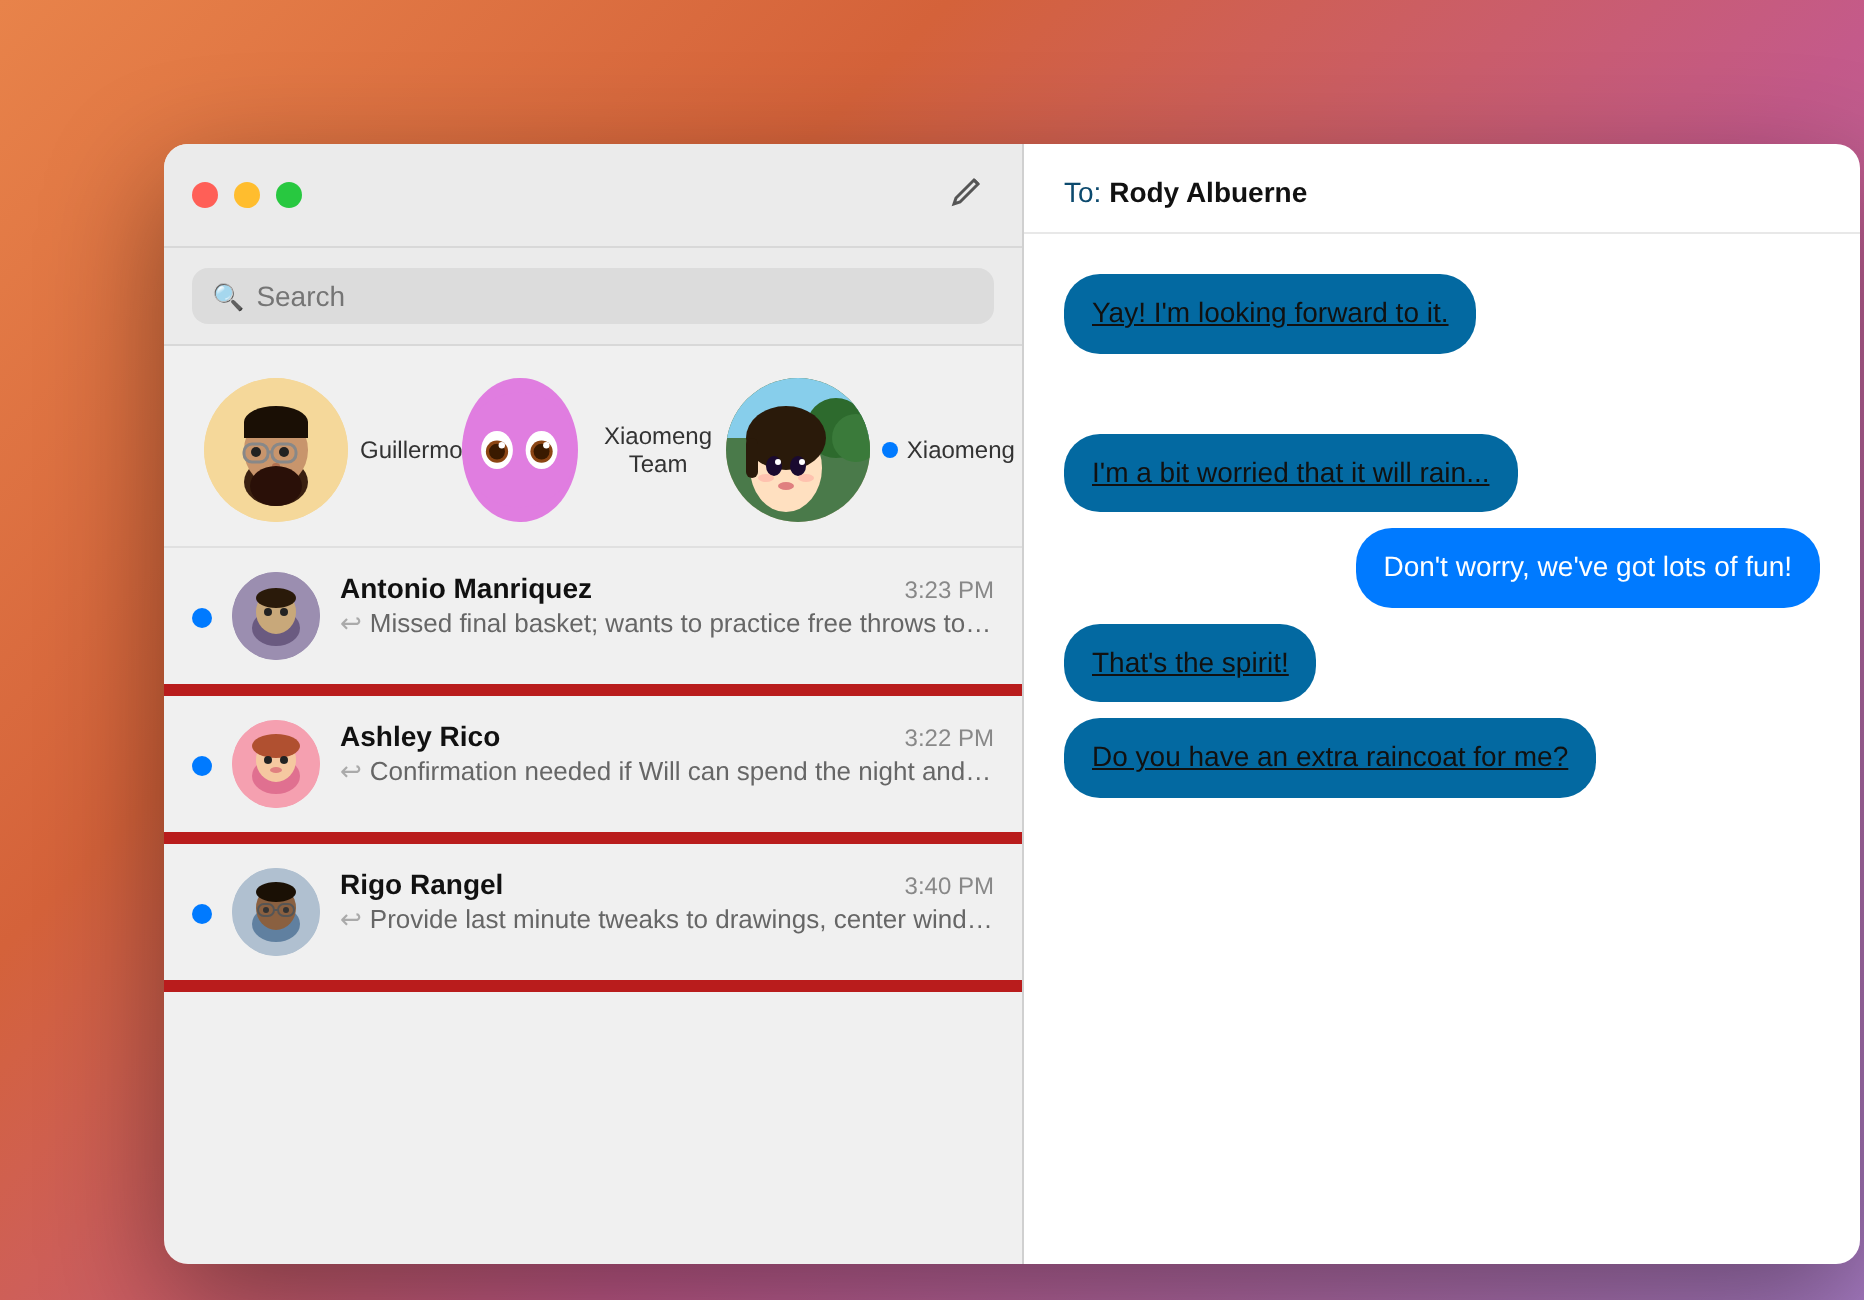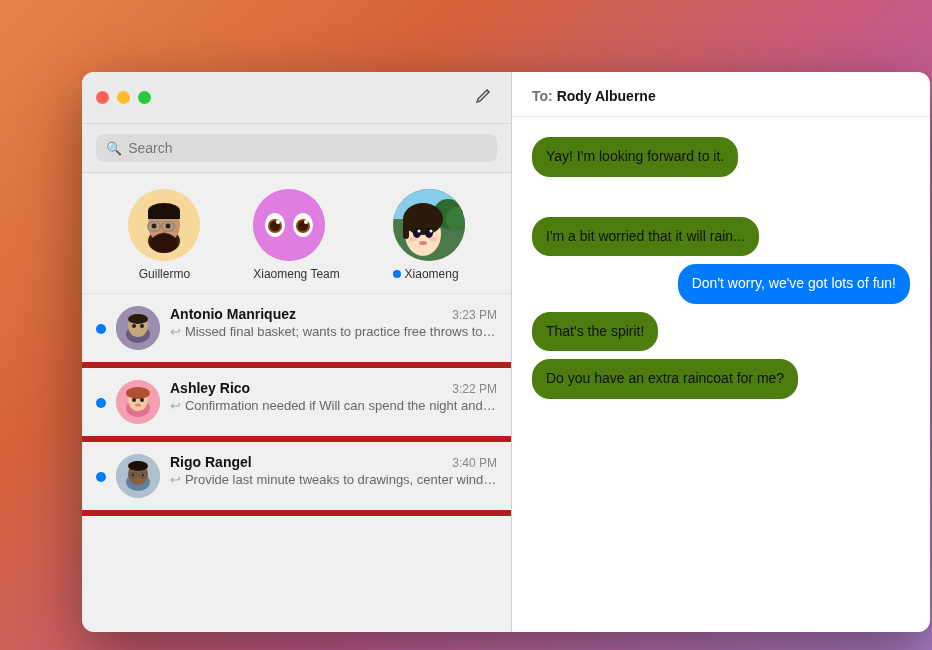--- a/index.html
+++ b/index.html
@@ -105,21 +105,22 @@
     .pinned-contacts {
       display: flex;
       justify-content: space-around;
       padding: 16px 20px 12px;
       background: #f0f0f0;
       border-bottom: 1px solid #e0e0e0;
     }
 
     .contact-pin {
       display: flex;
-      flex-direction: column;
+      flex-direction: row;
+      align-items: center;
       gap: 6px;
       cursor: pointer;
     }
 
     .avatar-circle {
       width: 72px;
       height: 72px;
       border-radius: 50%;
       overflow: hidden;
       position: relative;
@@ -247,22 +248,22 @@
     }
 
     .chat-header {
       padding: 16px 20px 12px;
       border-bottom: 1px solid #e8e8e8;
       font-size: 14px;
       color: #111;
     }
 
     .chat-header-to {
-      color: #737373;
-      font-weight: 700;
+      color: #0c4a6e;
+      font-weight: 400;
     }
 
     .chat-header-name {
       font-weight: 600;
       color: #111;
       margin-top: 12px;
     }
 
     .chat-messages {
       flex: 1;
@@ -276,23 +277,24 @@
 
     .message-bubble {
       max-width: 280px;
       padding: 10px 14px;
       border-radius: 18px;
       font-size: 14px;
       line-height: 1.4;
     }
 
     .bubble-received {
-      background: #4d7c0f;
+      background: #0369a1;
       color: #111;
       align-self: flex-start;
+      text-decoration: underline;
     }
 
     .bubble-sent {
       background: #007aff;
       color: white;
       align-self: flex-end;
     }
 
   </style>
 </head>

